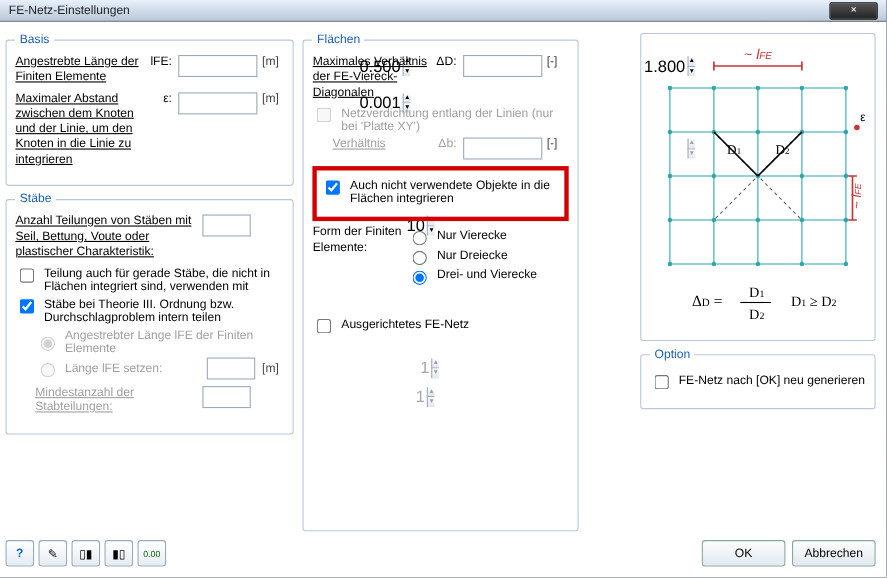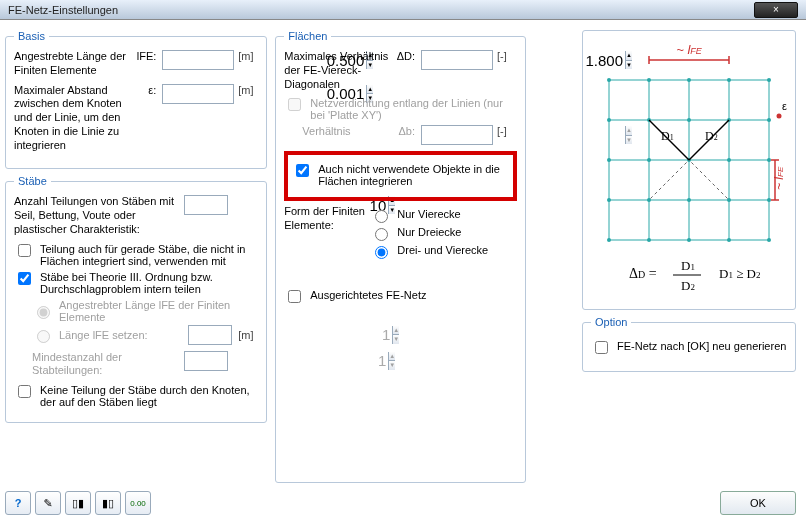--- a/index.html
+++ b/index.html
@@ -37,21 +37,21 @@
   .col.left  { width:272px; }
   .col.mid   { width:260px; }
   .col.right { flex:1;margin-left:48px; }
   fieldset {
     border:1px solid #b8c8da; border-radius:3px;
     padding:8px 8px 10px 8px; margin:0;
     position:relative;
   }
   legend { color:#1a5fb4; padding:0 4px; font-size:11px; }
   .row { display:flex; align-items:flex-start; gap:4px; margin-bottom:6px; line-height:1.25; }
-  .label { flex:1; }
+  .label { flex:1;text-decoration:underline; }
   .sym { width:24px; text-align:right; padding-right:2px; }
   .unit { width:20px; color:#444; }
   .spin {
     width:72px; height:20px; display:flex;
     border:1px solid #9ab; background:#fff;
   }
   .spin input {
     flex:1; border:none; text-align:right; font-size:15px;
     padding:0 2px; outline:none; background:transparent;
   }
@@ -175,24 +175,20 @@
             <div class="label">Mindestanzahl der Stabteilungen:</div>
             <div class="spin small">
               <input disabled="" value="1" style="">
               <div class="arrows">
                   <div>▲</div>
                   <div>▼</div>
                 </div>
             </div>
             <div class="unit" style="width:26px"></div>
           </div>
-        </div>
-        <div class="chk">
-          <input type="checkbox" style="">
-          <span>Keine Teilung der Stäbe durch den Knoten, der auf den Stäben liegt</span>
         </div>
       </fieldset>
     </div>
 
     <div class="col mid">
       <fieldset style="flex:1">
         <legend>Flächen</legend>
         <div class="row">
           <div class="label">Maximales Verhältnis der FE-Viereck-Diagonalen</div>
           <div class="sym">ΔD:</div>
@@ -341,15 +337,16 @@
         </div>
       <div class="tbtn">✎</div>
       <div class="tbtn">▯▮</div>
       <div class="tbtn">▮▯</div>
       <div class="tbtn">
           <span style="font-size:8px;color:#060">0.00</span>
         </div>
     </div>
     <div class="actions">
       <button class="btn">OK</button>
+      <button class="btn">Abbrechen</button>
     </div>
   </div>
 </div>
 
 </body></html>

